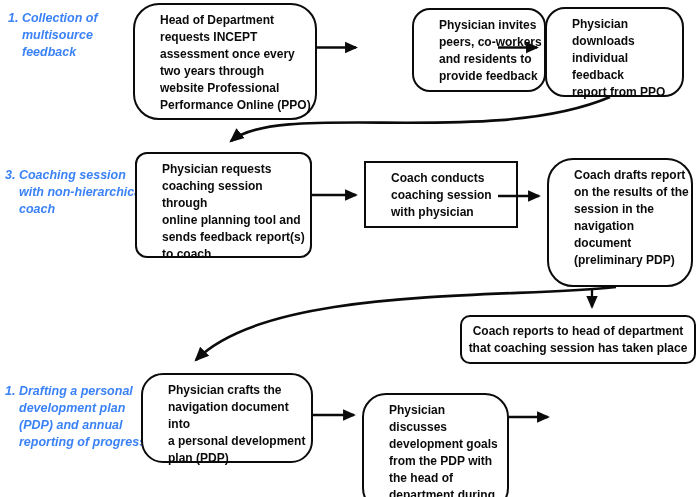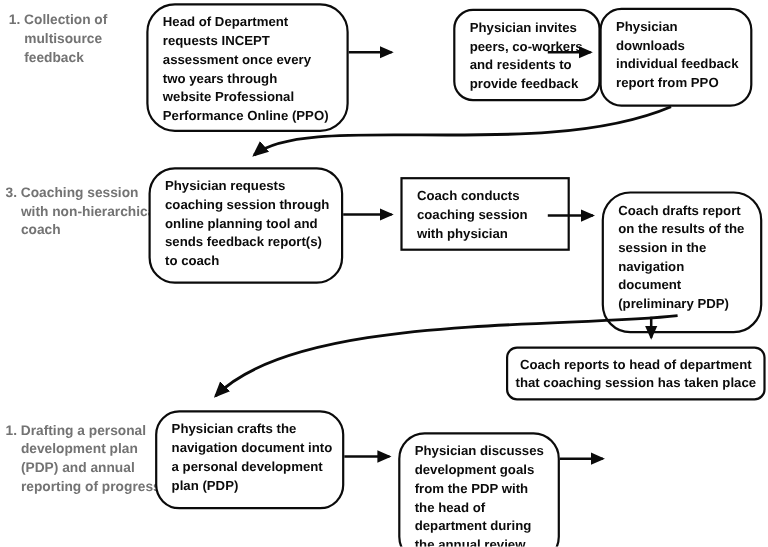--- a/index.html
+++ b/index.html
@@ -5,44 +5,44 @@
   html,body{margin:0;padding:0;background:#ffffff;}
   #canvas{
     position:relative;
     width:698px;height:497px;
     background:#ffffff;
     font-family:"Liberation Sans",sans-serif;
     overflow:hidden;
   }
   .stage-label{
     position:absolute;
-    font-size:12.5px;line-height:17px;font-weight:700;color:#737373;
+    font-size:12.5px;line-height:17px;font-weight:700;color:#3b82f6;
     white-space:pre-line;
-    padding-left:14px;text-indent:-14px;
+    padding-left:14px;text-indent:-14px;font-style:italic;
   }
   #label-1{left:8px;top:10px;width:122px;}
   #label-2{left:5px;top:167px;width:136px;}
   #label-3{left:5px;top:383px;width:142px;}
   .box{
     position:absolute;
     box-sizing:border-box;
     background:#ffffff;
     border:2.6px solid #0b0b0b;
     color:#0b0b0b;
     font-size:12px;line-height:17px;font-weight:700;
     white-space:pre-line;
-    padding:7px 2px 2px 13px;
+    padding:7px 2px 2px 25px;
     border-radius:20px;
   }
   #box-r1b1{left:133px;top:3px;width:184px;height:117px;border-radius:26px;}
   #box-r1b2{left:364px;top:8px;width:134px;height:84px;border-radius:18px;margin-left:48px;}
   #box-r1b3{left:545px;top:7px;width:139px;height:90px;border-radius:20px;}
-  #box-r2b1{left:135px;top:152px;width:177px;height:106px;border-radius:24px;}
+  #box-r2b1{left:135px;top:152px;width:177px;height:106px;border-radius:12px;}
   #box-r2b2{left:364px;top:161px;width:154px;height:67px;border-radius:0;}
-  #box-r2b3{left:547px;top:158px;width:146px;height:129px;border-radius:26px;margin-top:16px;}
+  #box-r2b3{left:547px;top:158px;width:146px;height:129px;border-radius:26px;}
   #box-report{
     left:460px;top:315px;width:236px;height:49px;border-radius:10px;
     border-width:2px;text-align:center;padding:6px 4px 2px 4px;
   }
   #box-r3b1{left:141px;top:373px;width:172px;height:90px;border-radius:22px;}
   #box-r3b2{left:362px;top:393px;width:147px;height:119px;border-radius:24px;}
   #box-r3b3{left:556px;top:373px;width:137px;height:117px;border-radius:22px;}
   #arrow-layer{
     position:absolute;left:0;top:0;width:698px;height:497px;
     pointer-events:none;

